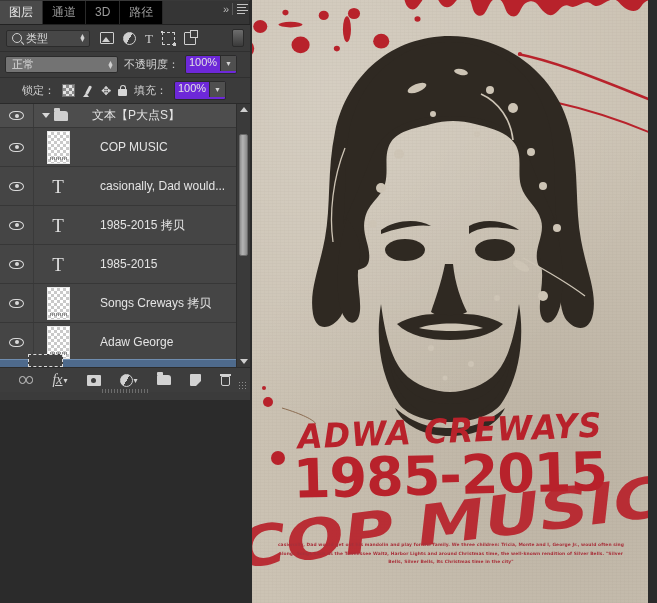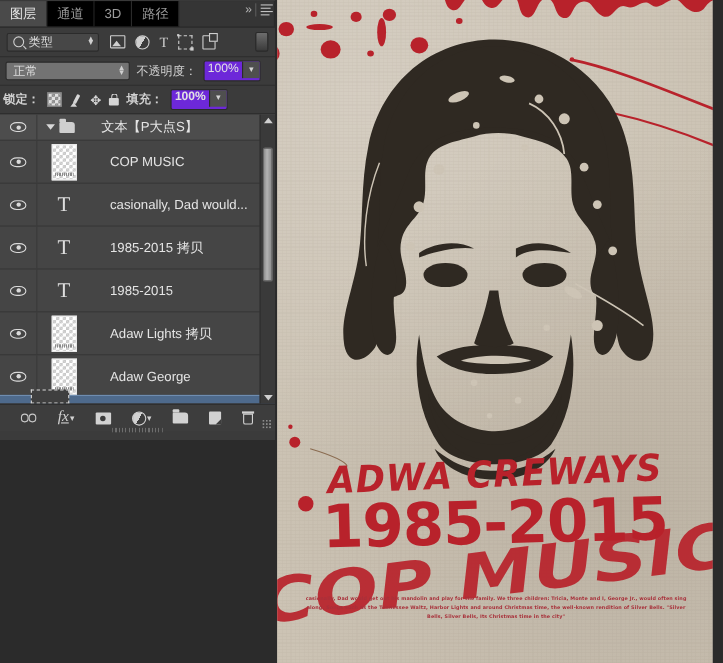--- a/index.html
+++ b/index.html
@@ -66,22 +66,22 @@
             box-sizing:border-box;}
   .blendsel .t{flex:1;font-size:11px;color:#dcdcdc;}
   .lbl{font-size:11px;color:#d2d2d2;white-space:nowrap;}
   .numbox{height:17px;background:#6d28d9;border:1px solid #2b2b2b;border-radius:2px;
           display:flex;align-items:flex-start;}
   .numbox .v{width:34px;text-align:center;font-size:11px;color:#e2e2e2;}
   .numbox .arw{width:15px;height:15px;display:flex;align-items:center;justify-content:center;
     border-left:1px solid #2b2b2b;background:#4f4f4f;font-size:7px;color:#d4d4d4;}
 
   
-  .lockrow{height:25px;display:flex;align-items:center;padding:0 3px;gap:7px;
-           border-bottom:1px solid #2a2a2a;font-weight:bold;}
+  .lockrow{height:25px;display:flex;align-items:center;padding:0 22px;gap:7px;
+           border-bottom:1px solid #2a2a2a;}
   .chk{width:11px;height:11px;
     background-image:linear-gradient(45deg,#8c8c8c 25%,transparent 25% 75%,#8c8c8c 75%),
                      linear-gradient(45deg,#8c8c8c 25%,transparent 25% 75%,#8c8c8c 75%);
     background-size:6px 6px;background-position:0 0,3px 3px;background-color:#e2e2e2;
     border:1px solid #6e6e6e;}
   .brush{width:12px;height:12px;position:relative;}
   .brush:before{content:"";position:absolute;left:1px;top:8px;width:0;height:0;
     border-left:3px solid transparent;border-right:3px solid transparent;border-bottom:4px solid #d6d6d6;}
   .brush:after{content:"";position:absolute;left:3px;top:0px;width:3px;height:9px;
     background:#d6d6d6;transform:rotate(28deg);transform-origin:bottom;border-radius:1px;}
@@ -347,21 +347,21 @@
         <span class="eyecell">
             <span class="eye">
               <b></b>
             </span>
           </span>
         <span class="thumbcell">
             <span class="thumb">
               <span class="mk"></span>
             </span>
           </span>
-        <span class="lname">Adaw Lights 拷贝</span>
+        <span class="lname">Songs Creways 拷贝</span>
       </div>
 
       <div class="row">
         <span class="eyecell">
             <span class="eye">
               <b></b>
             </span>
           </span>
         <span class="thumbcell">
             <span class="thumb">

